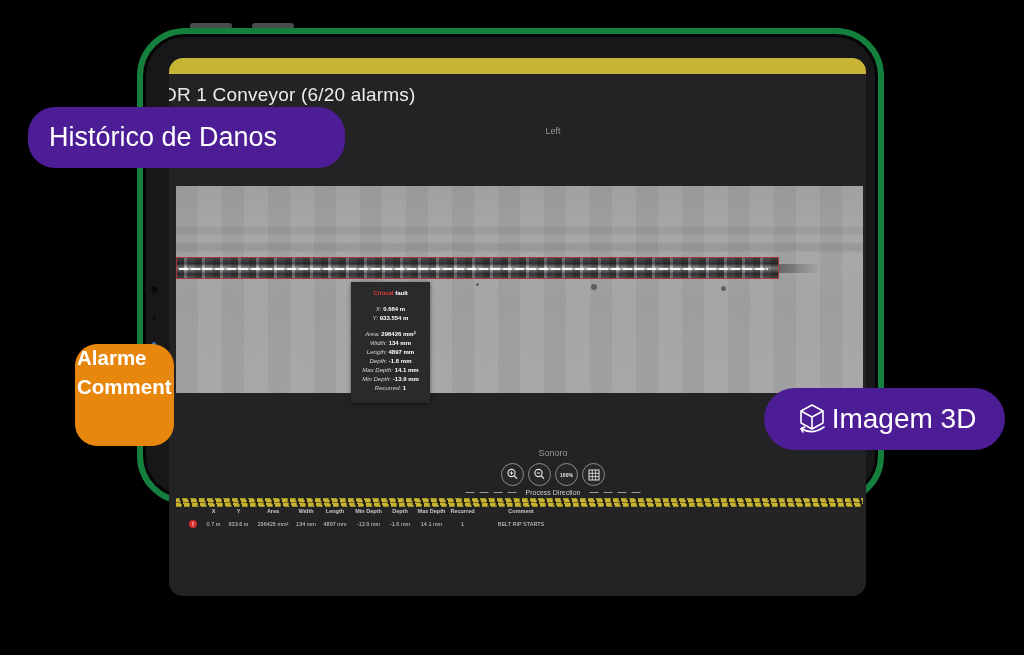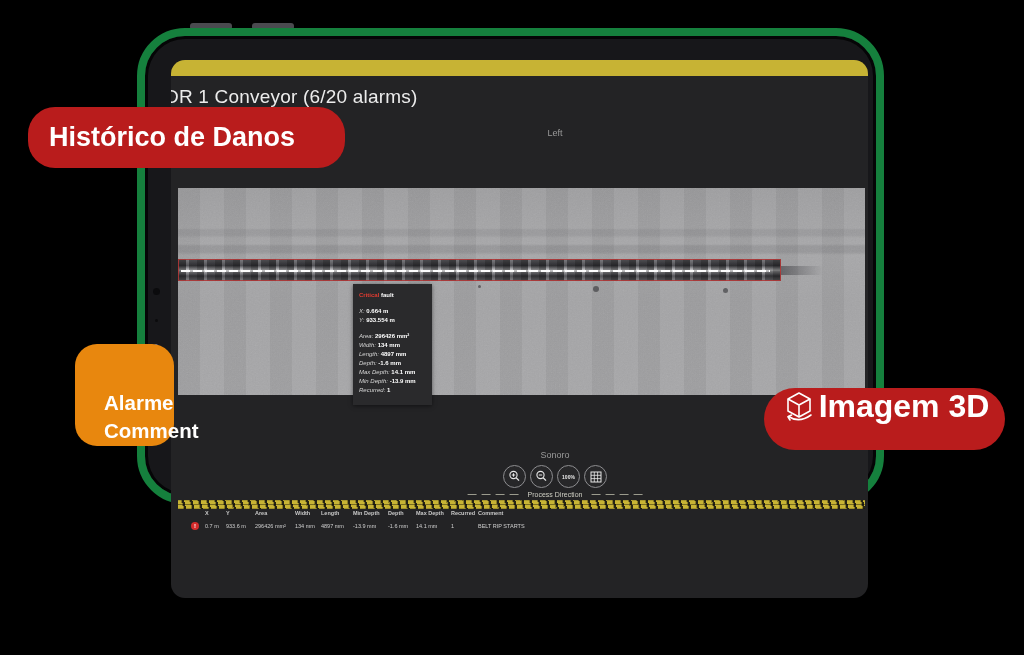--- a/index.html
+++ b/index.html
@@ -2,22 +2,22 @@
 <html><head>
 <meta charset="utf-8">
 <style>
   html,body{margin:0;padding:0;background:#000;}
   body{width:1024px;height:655px;position:relative;overflow:hidden;
        font-family:"Liberation Sans",sans-serif;-webkit-font-smoothing:antialiased;}
 
   
   .vol-btn{position:absolute;height:7px;background:#4a4a4f;border-radius:3px;}
   .tablet{position:absolute;left:137px;top:28px;width:747px;height:476px;
-          background:#17171a;border:8px solid #15803d;border-radius:48px;
-          box-shadow:inset 0 0 0 3px #050506;box-sizing:border-box;}
+          background:#17171a;border:6px solid #15803d;border-radius:48px;
+          box-shadow:inset 0 0 0 3px #050506;box-sizing:border-box;text-align:center;}
   .cam-dot{position:absolute;border-radius:50%;}
   .screen{position:absolute;left:26px;top:24px;width:697px;height:538px;
           background:#232325;border-radius:14px;overflow:hidden;}
 
   
   .topbar{position:absolute;left:0;top:0;width:100%;height:16px;background:#c7b334;}
   .app-title{position:absolute;left:-6px;top:26px;font-size:19px;font-weight:400;
              color:#ececec;letter-spacing:.2px;white-space:nowrap;}
   .view-label{position:absolute;left:384px;transform:translateX(-50%);
               font-size:9px;color:#9a9a9a;}
@@ -76,28 +76,28 @@
   .tbl-head{top:450px;color:#c9c9c9;font-weight:700;font-size:5.5px;}
   .tbl-data{top:462px;color:#cfcfcf;font-size:5.5px;}
   .icon-col{width:14px;display:flex;align-items:center;}
   .col{display:inline-block;overflow:hidden;}
   .c0{width:21px}.c1{width:29px}.c2{width:40px}.c3{width:26px}.c4{width:32px}
   .c5{width:35px}.c6{width:28px}.c7{width:35px}.c8{width:27px}.c9{width:90px}
   .warn-ico{width:8px;height:8px;border-radius:50%;background:#d42b2b;color:#fff;
             font-size:6px;font-weight:700;display:flex;align-items:center;justify-content:center;line-height:8px;}
 
   
-  .pill-dark{position:absolute;background:#b91c1c;color:#fff;font-weight:700;}
+  .pill-dark{position:absolute;background:#4c1d95;color:#fff;font-weight:400;}
   .pill-damage{left:28px;top:107px;width:317px;height:61px;border-radius:27px;
                display:flex;align-items:center;padding-left:21px;box-sizing:border-box;font-size:27px;}
   .pill-alarm{position:absolute;left:75px;top:344px;width:99px;height:102px;border-radius:22px;
               background:#e8870e;color:#fff;font-weight:700;font-size:20.5px;line-height:1.4;
-              display:flex;align-items:flex-end;padding-left:29px;box-sizing:border-box;}
+              display:flex;align-items:flex-start;padding-left:2px;box-sizing:border-box;}
   .pill-3d{left:764px;top:388px;width:241px;height:62px;border-radius:31px;
-           display:flex;justify-content:center;gap:1px;font-size:32px;}
+           display:flex;align-items:center;justify-content:center;gap:1px;font-size:28px;}
 </style>
 </head>
 <body>
 
 <div class="vol-btn" style="left:190px;top:23px;width:42px;"></div>
 <div class="vol-btn" style="left:252px;top:23px;width:42px;"></div>
 
 <div class="tablet">
 
   <div class="cam-dot" style="left:8px;top:252px;width:7px;height:7px;background:#0b0b0d;"></div>

